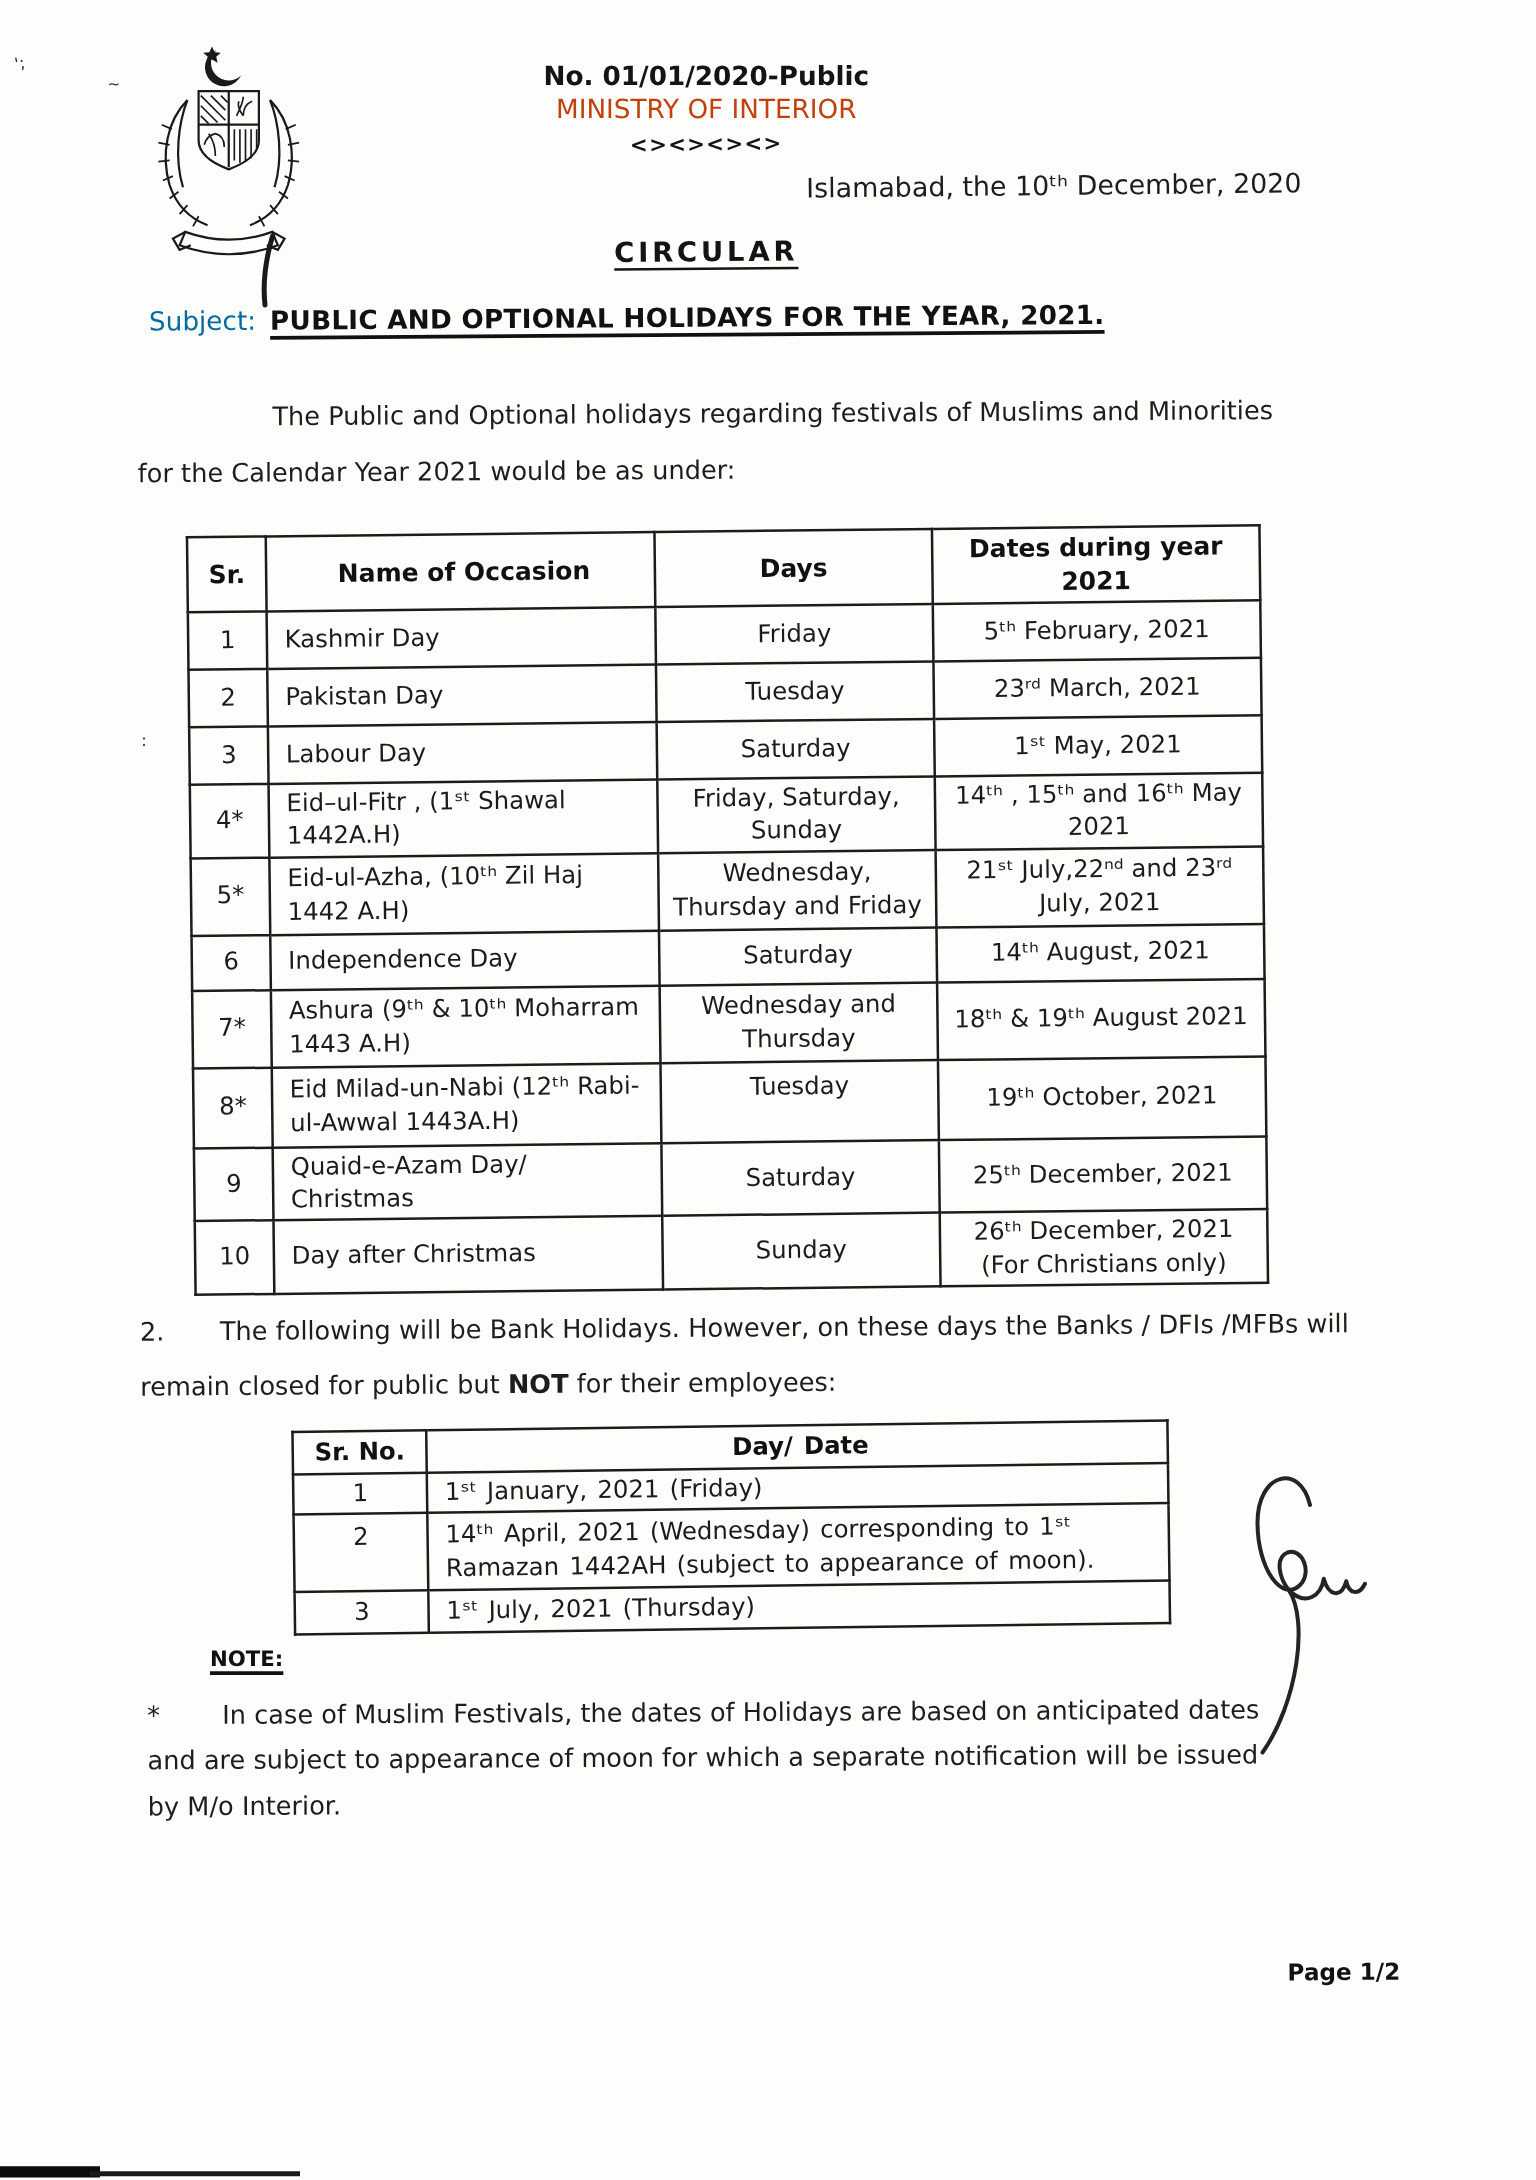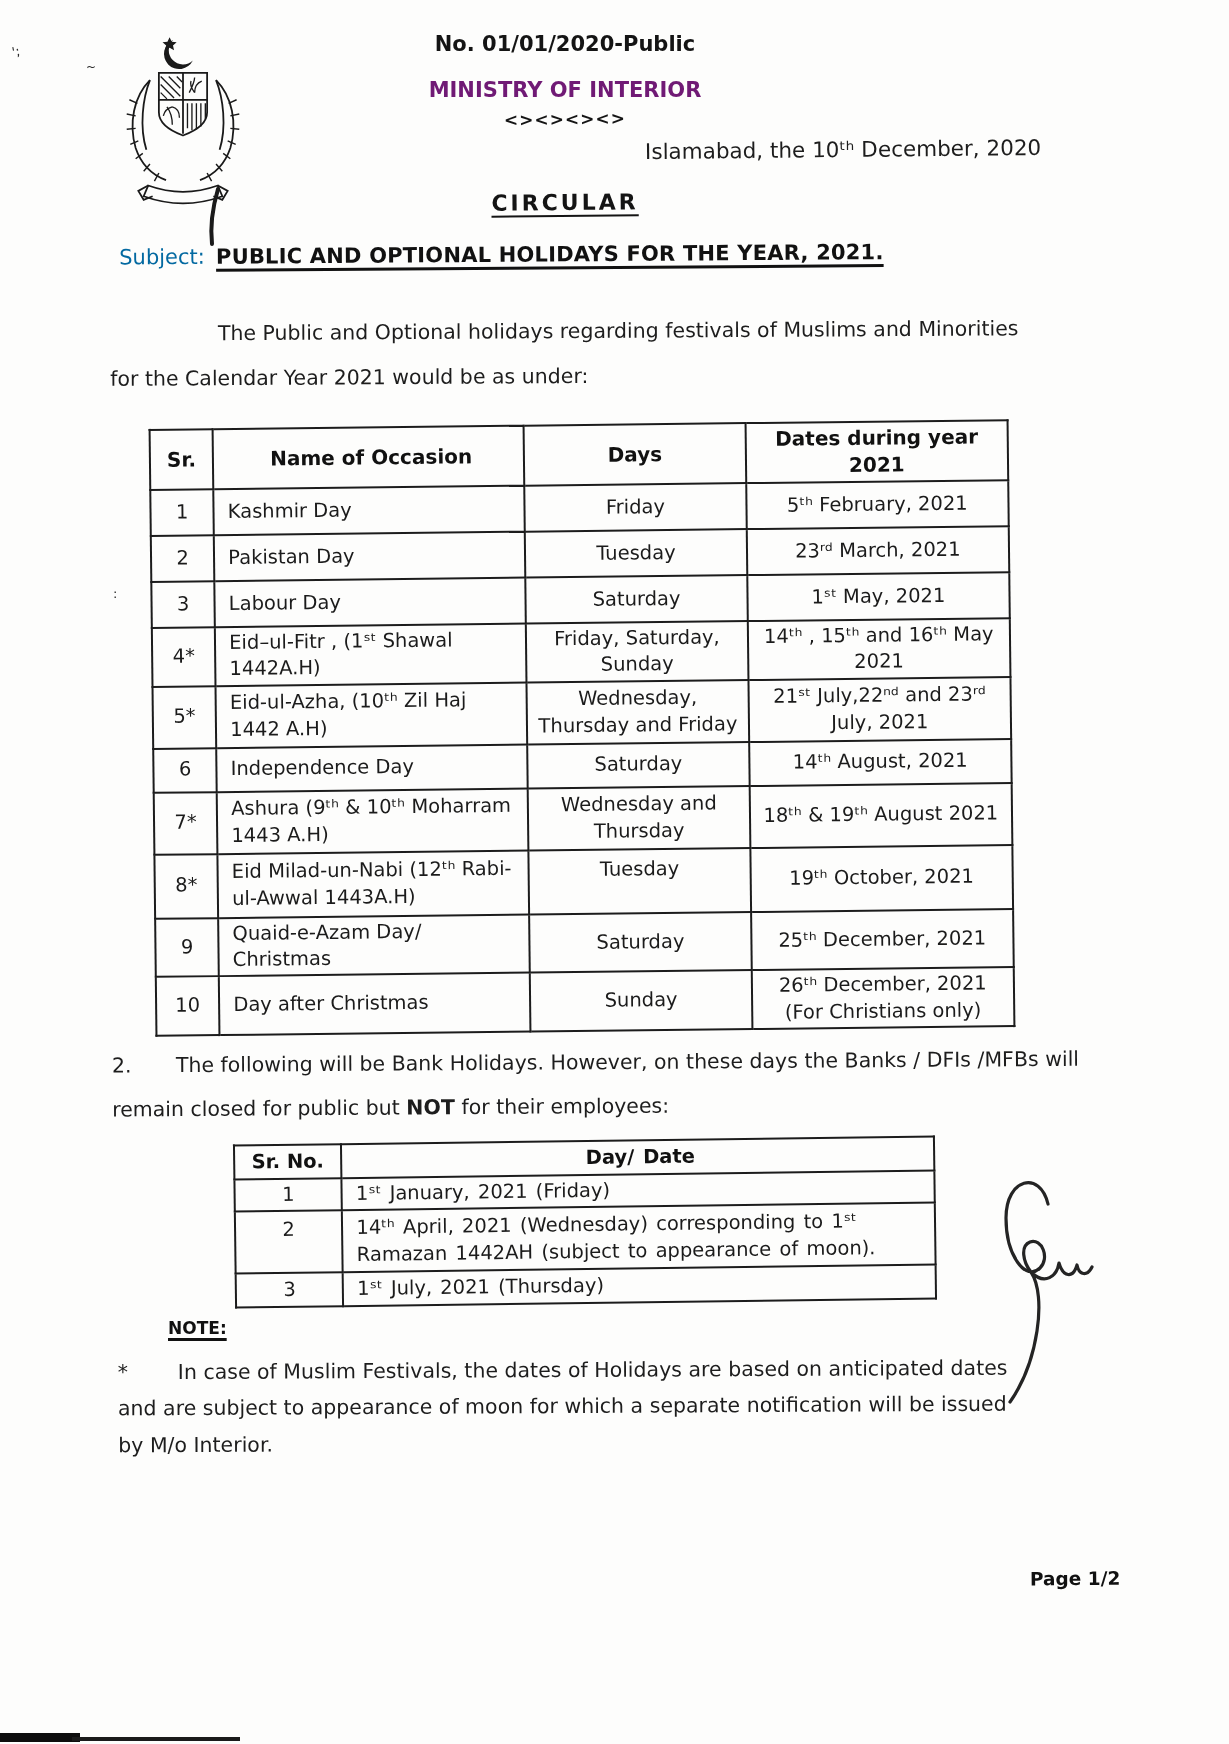--- a/index.html
+++ b/index.html
@@ -9,24 +9,24 @@
     font-family:"DejaVu Sans","Liberation Sans",sans-serif;
     color:#1d1d1d;
     -webkit-font-smoothing:antialiased;
   }
   .page { position:relative; width:1229px; height:1744px; overflow:hidden; background:#fdfdfc; }
 
   
   .emblem { position:absolute; left:116px; top:32px; width:134px; height:182px; }
   .pen-mark { position:absolute; left:202px; top:186px; width:26px; height:62px; }
 
-  .head-center { position:absolute; left:330px; top:32px; width:470px; text-align:center; }
+  .head-center { position:absolute; left:330px; top:49px; width:470px; text-align:center; }
   .ref-no   { font-size:21px; font-weight:bold; color:#141414; }
   .org1     { font-size:21px; font-weight:bold; color:#141414; margin-top:5px; }
-  .org2     { font-size:21px; font-weight:bold; color:#701a75; margin-top:22px; }
+  .org2     { font-size:21px; font-weight:normal; color:#c2410c; margin-top:2px; }
   .ornament { font-size:17px; font-weight:bold; margin-top:7px; letter-spacing:1px; color:#141414; transform:rotate(-0.8deg); }
 
   .place-date { position:absolute; left:645px; top:137px; font-size:21.5px; transform:rotate(-0.6deg); white-space:nowrap; }
 
   .circular-title {
     position:absolute; left:330px; top:190px; width:470px; text-align:center;
     font-size:22px; font-weight:bold; letter-spacing:3px; color:#141414;
     text-decoration:underline; text-underline-offset:5px; text-decoration-thickness:2px;
     transform:rotate(-0.5deg);
   }

